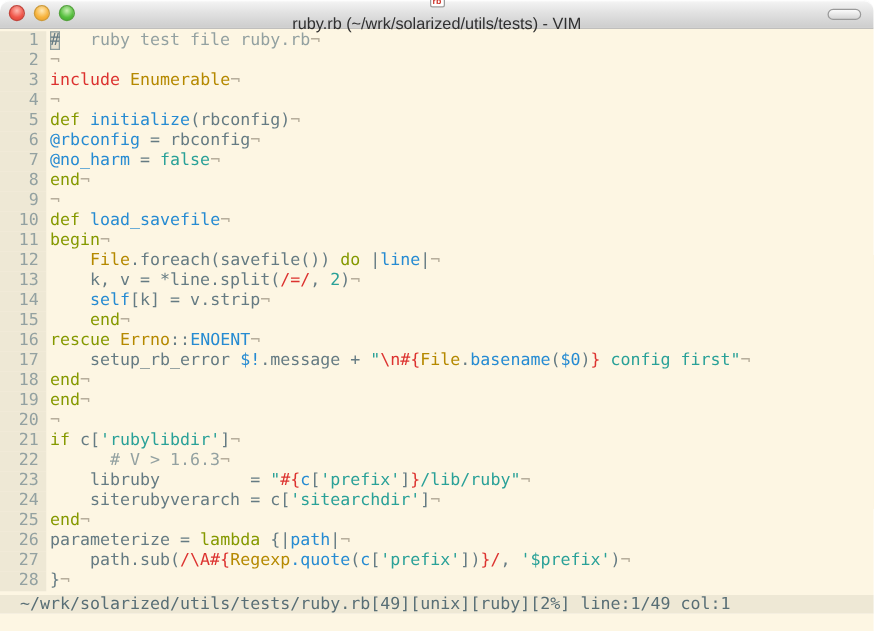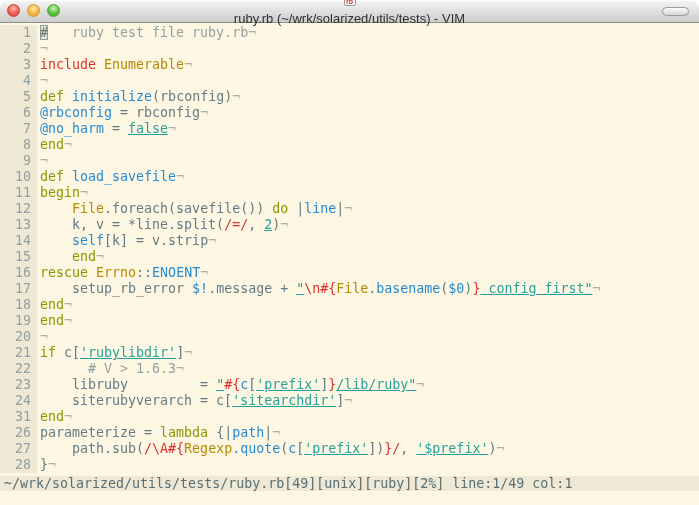--- a/index.html
+++ b/index.html
@@ -46,33 +46,33 @@
   .line{height:16px;line-height:16px;white-space:pre;}
   .lnum{
     display:inline-block;width:37px;box-sizing:border-box;
     padding-right:6px;margin-right:3px;text-align:right;
     background:var(--gutter-bg);color:var(--comment);
   }
   .tok-base{color:var(--base);}
   .tok-comment{color:var(--comment);padding-left:16px;}
   .tok-green{color:var(--green);}
   .tok-blue{color:var(--blue);}
-  .tok-cyan{color:var(--cyan);text-decoration:underline;}
+  .tok-cyan{color:var(--cyan);}
   .tok-red{color:var(--red);}
   .tok-yellow{color:var(--yellow);}
   .tok-eol{color:var(--nontext);}
   .tok-cursor{
     color:var(--base);background:var(--cursor-bg);
     box-shadow:inset 0 0 0 1px var(--cursor-border);
   }
   
   .statusline{
     height:15px;line-height:15px;background:var(--status-bg);
     color:var(--status-fg);font-size:13.3px;white-space:pre;
-    padding-left:4px;
+    padding-left:16px;
   }
   .cmdline{height:17px;background:var(--bg);}
 </style>
 </head>
 <body>
 
 <div class="window">
   <div class="titlebar">
     <div class="lights">
       <span class="light red"></span>
@@ -106,21 +106,21 @@
       <div class="line"><span class="lnum">15</span><span class="tok-base">    </span><span class="tok-green">end</span><span class="tok-eol">¬</span></div>
       <div class="line"><span class="lnum">16</span><span class="tok-green">rescue</span><span class="tok-base"> </span><span class="tok-yellow">Errno</span><span class="tok-base">::</span><span class="tok-blue">ENOENT</span><span class="tok-eol">¬</span></div>
       <div class="line"><span class="lnum">17</span><span class="tok-base">    setup_rb_error </span><span class="tok-blue">$!</span><span class="tok-base">.message + </span><span class="tok-cyan">"</span><span class="tok-red">\n#{</span><span class="tok-yellow">File</span><span class="tok-base">.</span><span class="tok-blue">basename</span><span class="tok-base">(</span><span class="tok-blue">$0</span><span class="tok-base">)</span><span class="tok-red">}</span><span class="tok-cyan"> config first"</span><span class="tok-eol">¬</span></div>
       <div class="line"><span class="lnum">18</span><span class="tok-green">end</span><span class="tok-eol">¬</span></div>
       <div class="line"><span class="lnum">19</span><span class="tok-green">end</span><span class="tok-eol">¬</span></div>
       <div class="line"><span class="lnum">20</span><span class="tok-eol">¬</span></div>
       <div class="line"><span class="lnum">21</span><span class="tok-green">if</span><span class="tok-base"> c[</span><span class="tok-cyan">'rubylibdir'</span><span class="tok-base">]</span><span class="tok-eol">¬</span></div>
       <div class="line"><span class="lnum">22</span><span class="tok-comment">    # V &gt; 1.6.3</span><span class="tok-eol">¬</span></div>
       <div class="line"><span class="lnum">23</span><span class="tok-base">    libruby         = </span><span class="tok-cyan">"</span><span class="tok-red">#{</span><span class="tok-blue">c</span><span class="tok-base">[</span><span class="tok-cyan">'prefix'</span><span class="tok-base">]</span><span class="tok-red">}</span><span class="tok-cyan">/lib/ruby"</span><span class="tok-eol">¬</span></div>
       <div class="line"><span class="lnum">24</span><span class="tok-base">    siterubyverarch = c[</span><span class="tok-cyan">'sitearchdir'</span><span class="tok-base">]</span><span class="tok-eol">¬</span></div>
-      <div class="line"><span class="lnum">31</span><span class="tok-green">end</span><span class="tok-eol">¬</span></div>
+      <div class="line"><span class="lnum">25</span><span class="tok-green">end</span><span class="tok-eol">¬</span></div>
       <div class="line"><span class="lnum">26</span><span class="tok-base">parameterize = </span><span class="tok-green">lambda</span><span class="tok-base"> {|</span><span class="tok-blue">path</span><span class="tok-base">|</span><span class="tok-eol">¬</span></div>
       <div class="line"><span class="lnum">27</span><span class="tok-base">    path.sub(</span><span class="tok-red">/\A#{</span><span class="tok-yellow">Regexp</span><span class="tok-blue">.quote</span><span class="tok-base">(</span><span class="tok-blue">c</span><span class="tok-base">[</span><span class="tok-cyan">'prefix'</span><span class="tok-base">])</span><span class="tok-red">}/</span><span class="tok-base">, </span><span class="tok-cyan">'$prefix'</span><span class="tok-base">)</span><span class="tok-eol">¬</span></div>
       <div class="line"><span class="lnum">28</span><span class="tok-base">}</span><span class="tok-eol">¬</span></div>
     </div>
 
   <div class="statusline">~/wrk/solarized/utils/tests/ruby.rb[49][unix][ruby][2%] line:1/49 col:1</div>
   <div class="cmdline"></div>
 </div>
 
 </body></html>

